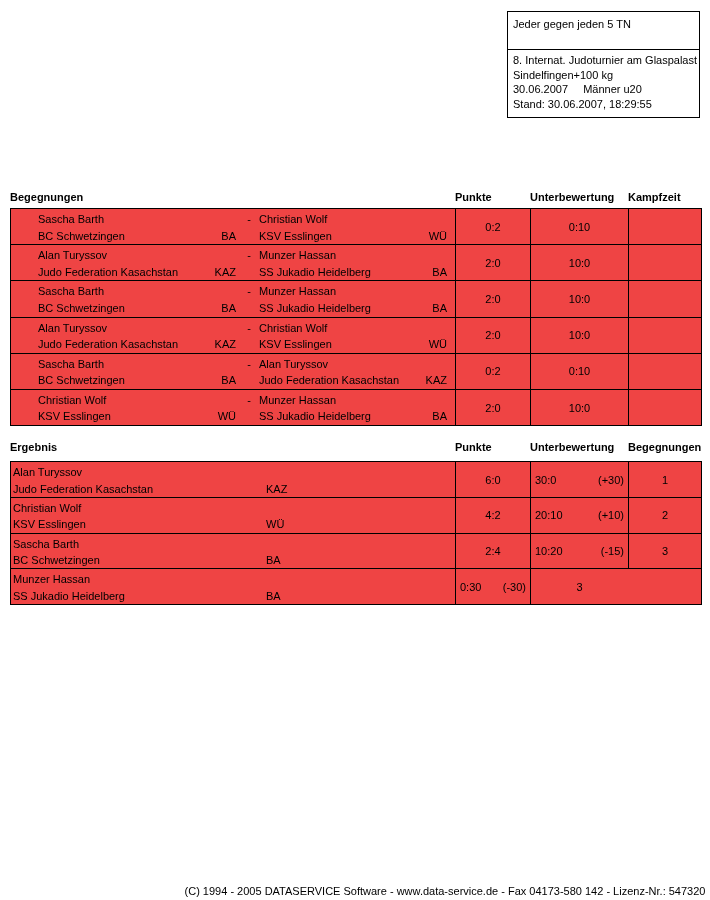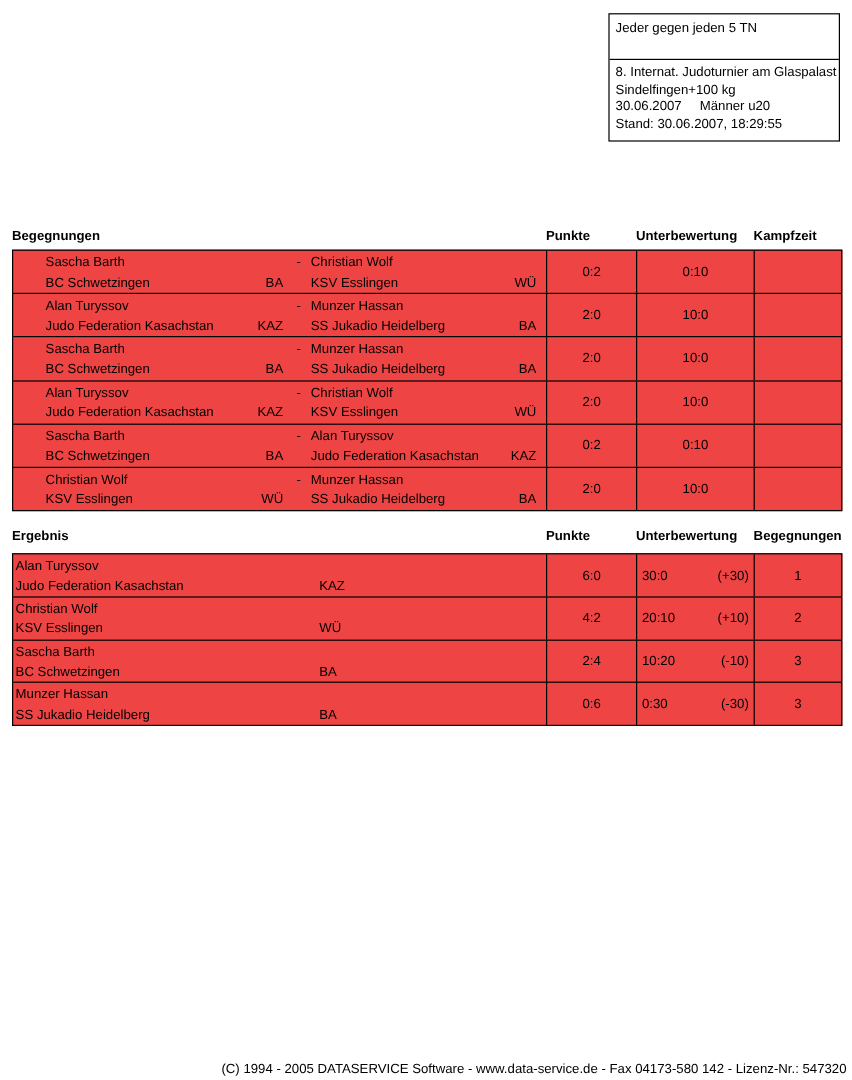--- a/index.html
+++ b/index.html
@@ -389,34 +389,33 @@
       <div class="c-res">
         <div class="mline">Sascha Barth</div>
         <div class="mline res-club">
           <span>BC Schwetzingen</span>
           <span class="res-abbr">BA</span>
         </div>
       </div>
       <div class="c-val">2:4</div>
       <div class="c-val c-ub2">
         <span>10:20</span>
-        <span>(-10)</span>
+        <span>(-15)</span>
       </div>
       <div class="c-val">3</div>
     </div>
 
     <div class="trow">
       <div class="c-res">
         <div class="mline">Munzer Hassan</div>
         <div class="mline res-club">
           <span>SS Jukadio Heidelberg</span>
           <span class="res-abbr">BA</span>
         </div>
       </div>
-      <div class="c-val">0:6</div>
       <div class="c-val c-ub2">
         <span>0:30</span>
         <span>(-30)</span>
       </div>
       <div class="c-val">3</div>
     </div>
 
   </div>
 
   <div class="footer">(C) 1994 - 2005 DATASERVICE Software - www.data-service.de - Fax 04173-580 142 - Lizenz-Nr.: 547320</div>

